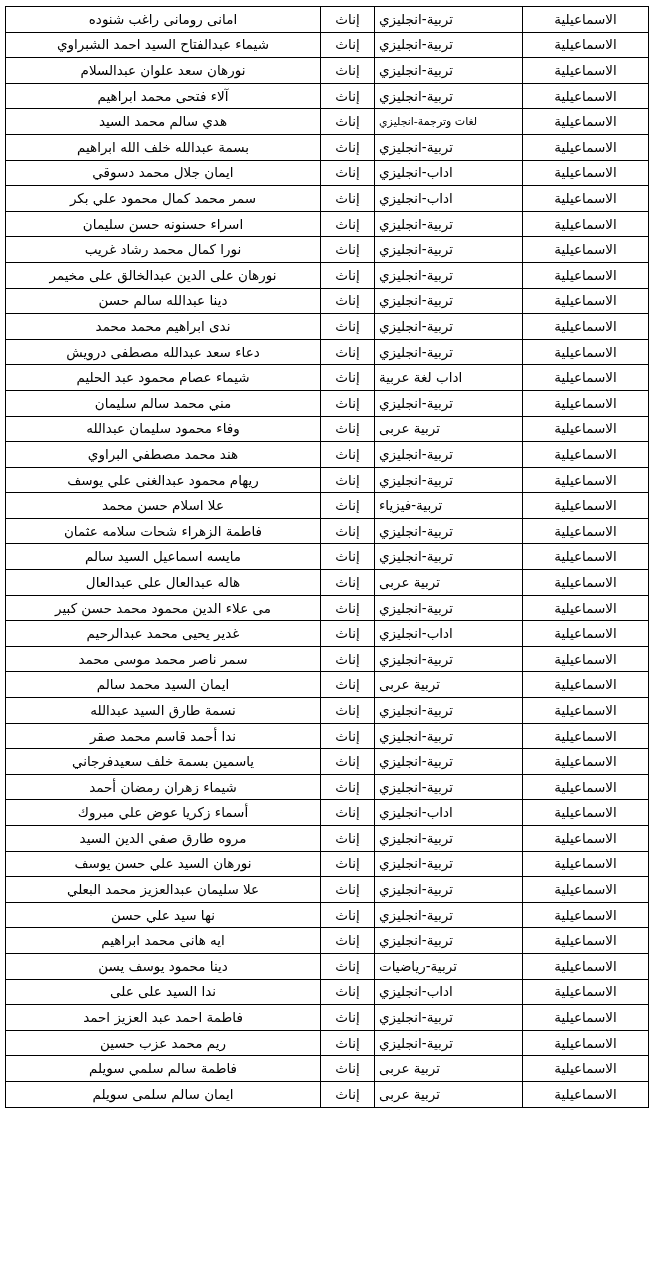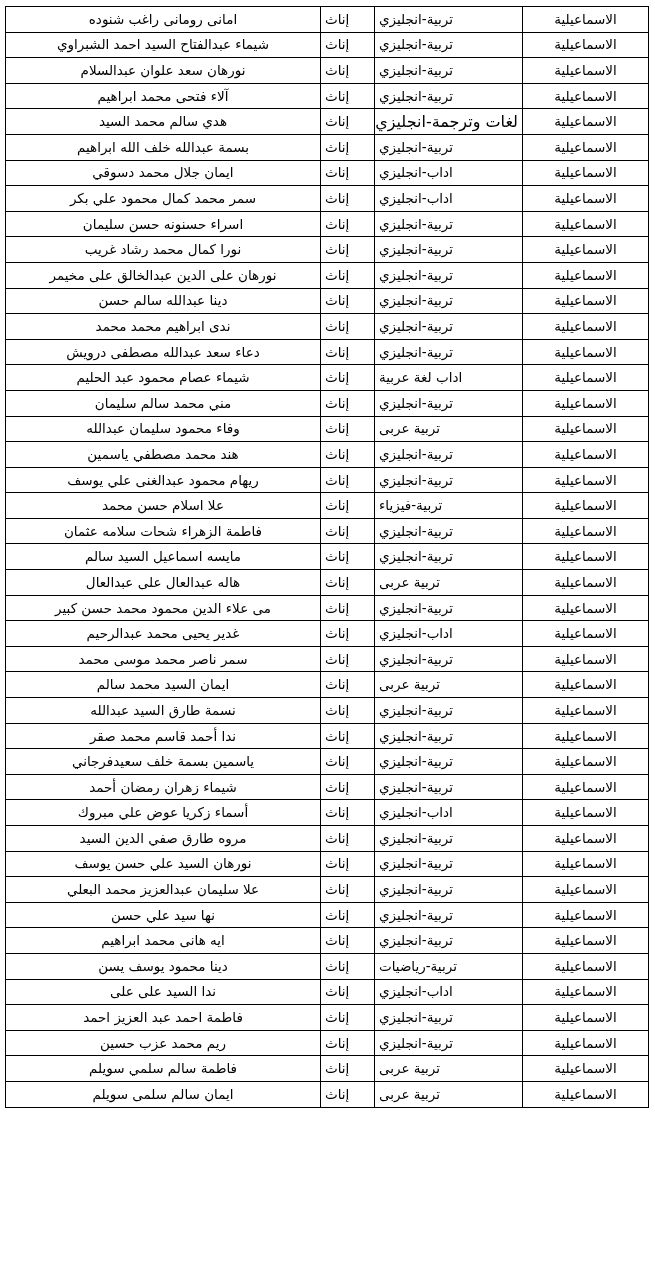--- a/index.html
+++ b/index.html
@@ -40,34 +40,34 @@
   col.c-gender { width: 54px; }
   col.c-dept { width: 148px; }
   col.c-gov { width: 126px; }
 
   td.name {
     text-align: center;
     font-size: 14px;
     margin-top: 32px;
   }
   td.gender {
-    text-align: left;
+    text-align: center;
     font-size: 13px;
   }
   td.dept {
     text-align: left;
     font-size: 13.5px;
   }
   td.gov {
     text-align: center;
     font-size: 13.5px;
     margin-left: 42px;
   }
   td.dept.small {
-    font-size: 16px;
+    font-size: 11px;
     letter-spacing: -0.3px;
   }
 </style>
 </head>
 <body>
 
 <div class="sheet">
   <table class="names">
     <colgroup>
       <col class="c-gov">
@@ -175,21 +175,21 @@
         <tr>
           <td class="gov">الاسماعيلية</td>
           <td class="dept">تربية عربى</td>
           <td class="gender">إناث</td>
           <td class="name">وفاء محمود سليمان عبدالله</td>
         </tr>
         <tr>
           <td class="gov">الاسماعيلية</td>
           <td class="dept">تربية-انجليزي</td>
           <td class="gender">إناث</td>
-          <td class="name">هند محمد مصطفي ياسمين</td>
+          <td class="name">هند محمد مصطفي البراوي</td>
         </tr>
         <tr>
           <td class="gov">الاسماعيلية</td>
           <td class="dept">تربية-انجليزي</td>
           <td class="gender">إناث</td>
           <td class="name">ريهام محمود عبدالغنى علي يوسف</td>
         </tr>
         <tr>
           <td class="gov">الاسماعيلية</td>
           <td class="dept">تربية-فيزياء</td>

